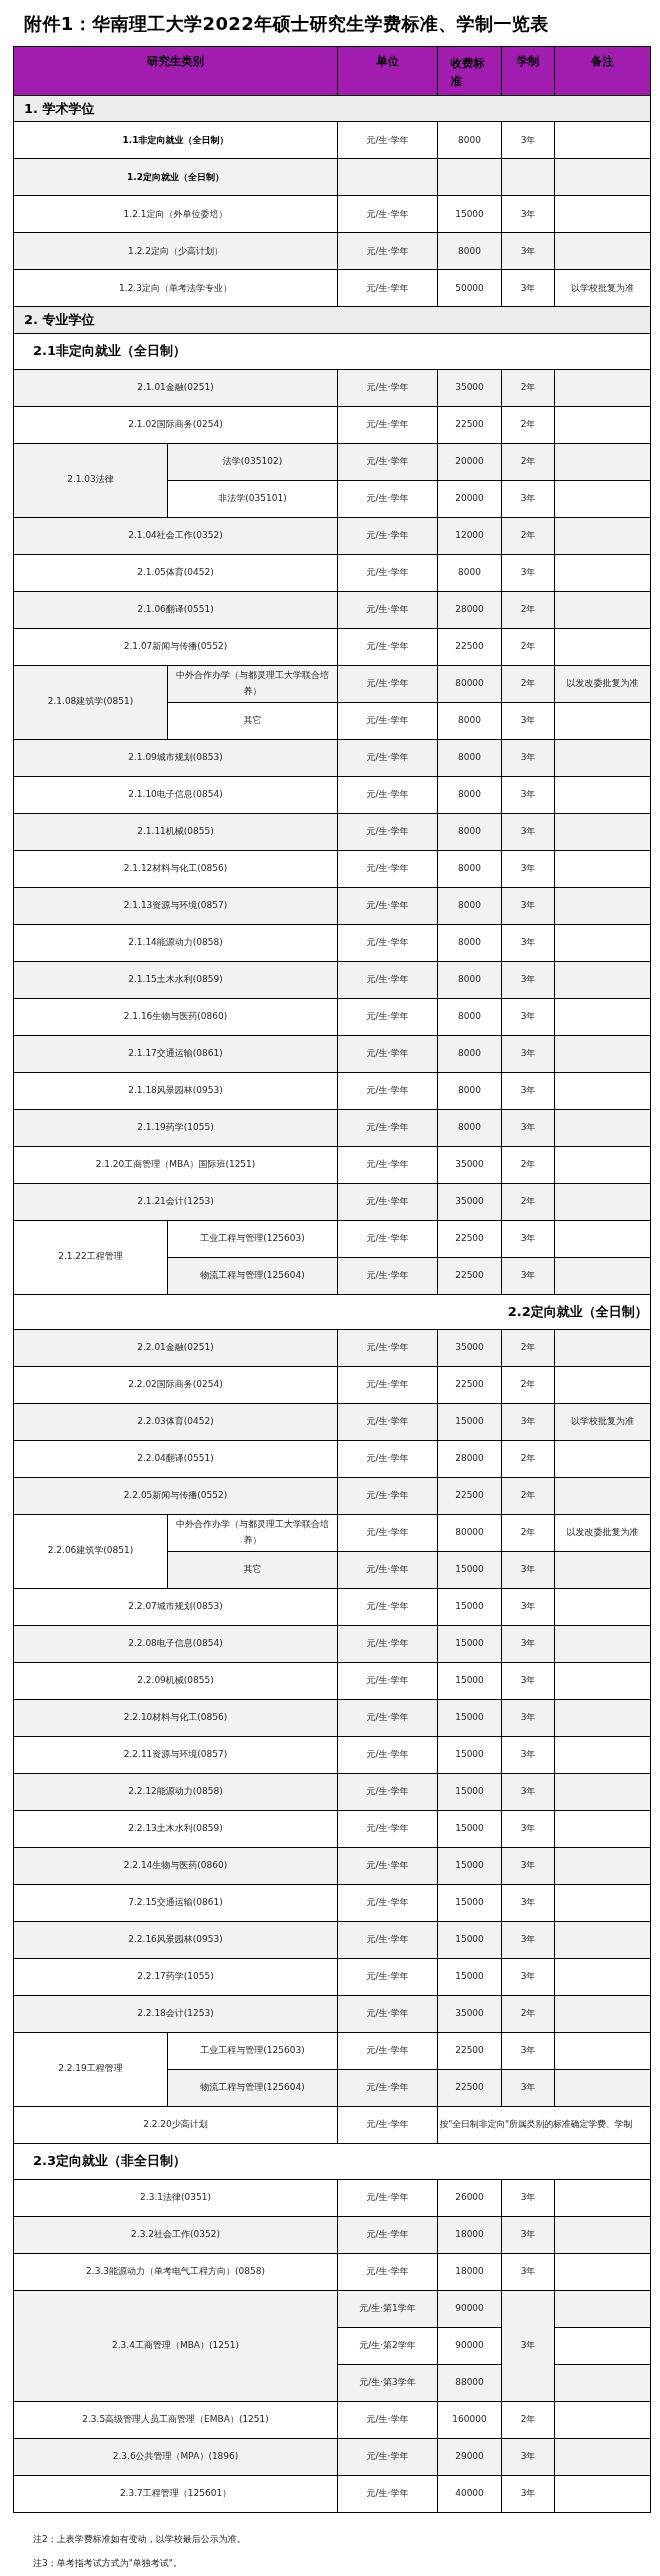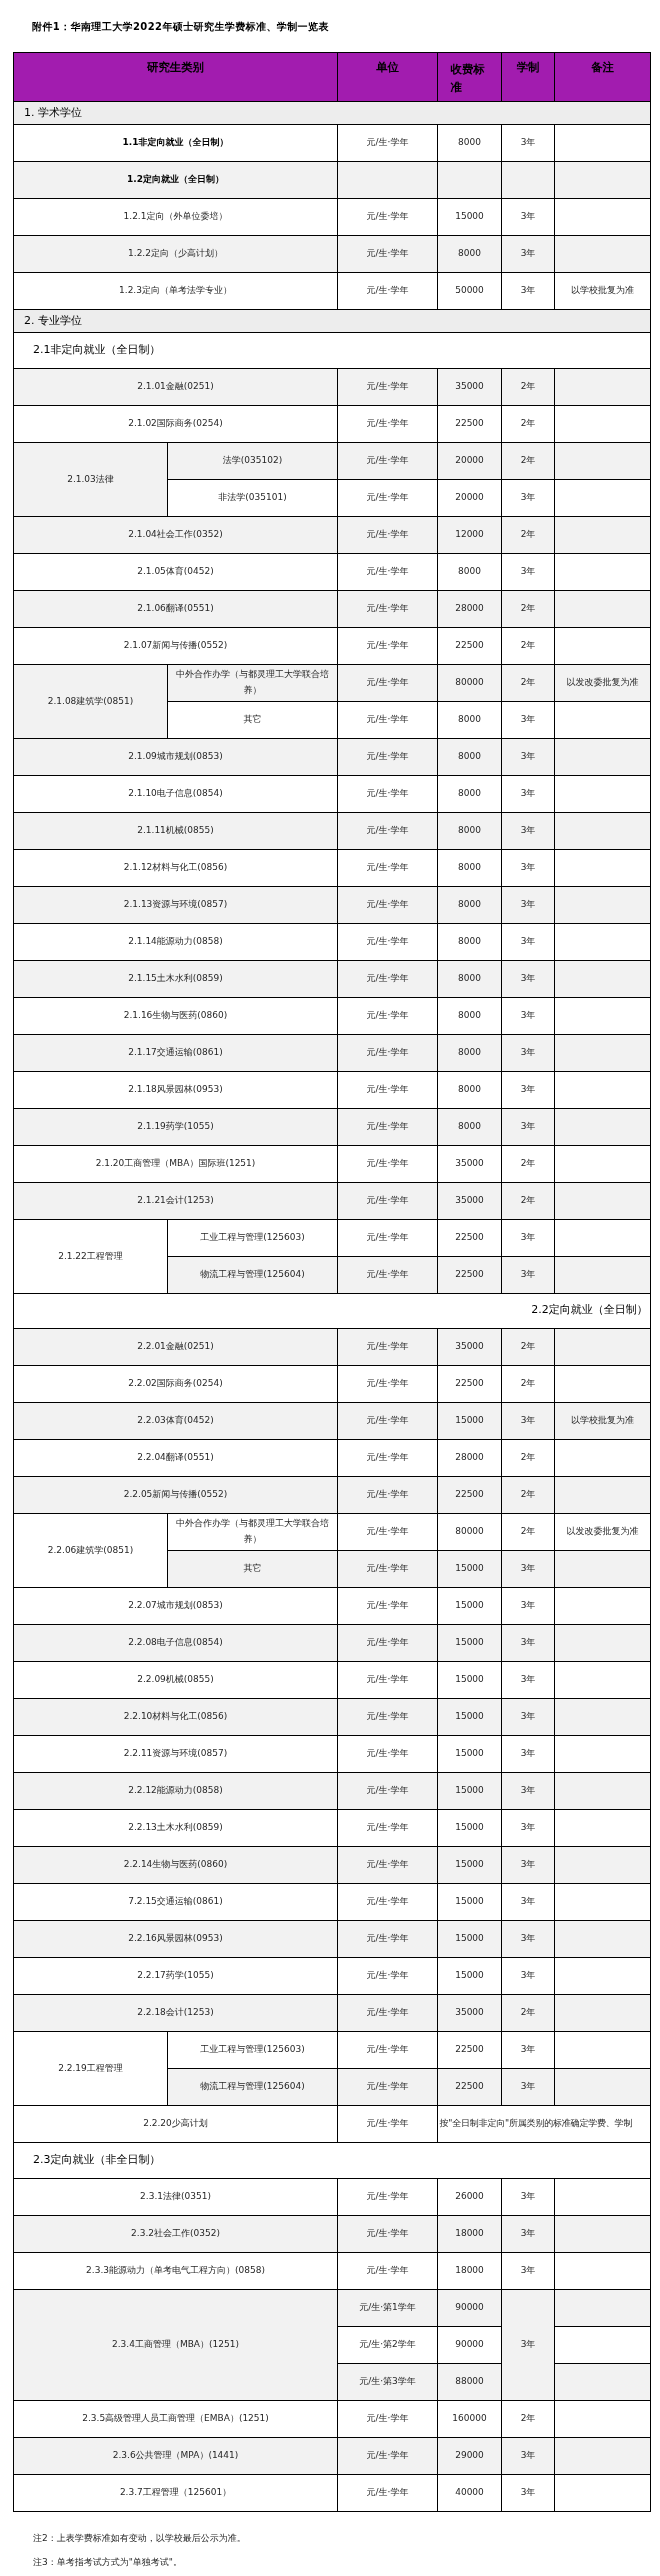--- a/index.html
+++ b/index.html
@@ -1,28 +1,28 @@
 <!DOCTYPE html>
 <html style="font-size:12px"><head>
 <meta charset="utf-8">
 <style>
   html,body{margin:0;padding:0;background:#ffffff;}
   body{width:660px;min-height:2576px;font-family:"DejaVu Sans","Liberation Sans",sans-serif;}
-  .page-title{font-size:10px;font-weight:bold;color:#000;margin:12px;padding:8.4px 0 6px 20px;letter-spacing:0.4px;}
+  .page-title{font-size:18px;font-weight:bold;color:#000;margin:4px;padding:8.4px 0 6px 20px;letter-spacing:0.4px;}
   table{border-collapse:collapse;table-layout:fixed;width:638px;margin-left:13px;border:1.5px solid #000;}
   col.c1{width:154px}col.c2{width:170px}col.c3{width:100px}col.c4{width:64px}col.c5{width:53px}col.c6{width:96px}
   td,th{border:0.8px solid #000;overflow:hidden;}
   tr.head{height:49px;background:#a21caf;}
   tr.head th{font-size:11.4px;font-weight:bold;color:#000;vertical-align:top;padding-top:6.8px;text-align:center;}
   .fee-inner{display:inline-block;width:38px;text-align:left;line-height:1.6;}
   tr.data{height:37px;}
   tr.shade{background:#f2f2f2;}
   td{font-size:9px;color:#262626;text-align:center;vertical-align:middle;padding:1.5px 2.3px;line-height:1.7;}
   td.b{font-weight:bold;color:#000;}
-  tr.sec td{font-weight:normal;color:#000;font-size:11px;}
+  tr.sec td{font-weight:bold;color:#000;font-size:13px;}
   tr.sec.gray-left{background:#ededed;height:21px;}
   tr.sec.gray-left td{text-align:left;padding-left:10px;}
   tr.sec.white-left{height:36px;}
   tr.sec.white-left td{text-align:left;padding-left:19px;}
   tr.sec.white-center{height:35px;}
   tr.sec.white-center td{text-align:right;}
   td.merge-note{text-align:left;padding-left:1.5px;letter-spacing:-0.2px;}
   .footnotes{margin:20px 0 0 33px;}
   .footnote{font-size:9px;color:#262626;margin-bottom:11.4px;}
 </style>
@@ -471,21 +471,21 @@
         <td></td>
       </tr>
       <tr class="data">
         <td colspan="2" class="lbl">2.3.5高级管理人员工商管理（EMBA）(1251)</td>
         <td>元/生·学年</td>
         <td>160000</td>
         <td>2年</td>
         <td></td>
       </tr>
       <tr class="data shade">
-        <td colspan="2" class="lbl">2.3.6公共管理（MPA）(1441)</td>
+        <td colspan="2" class="lbl">2.3.6公共管理（MPA）(1896)</td>
         <td>元/生·学年</td>
         <td>29000</td>
         <td>3年</td>
         <td></td>
       </tr>
       <tr class="data">
         <td colspan="2" class="lbl">2.3.7工程管理（125601）</td>
         <td>元/生·学年</td>
         <td>40000</td>
         <td>3年</td>

